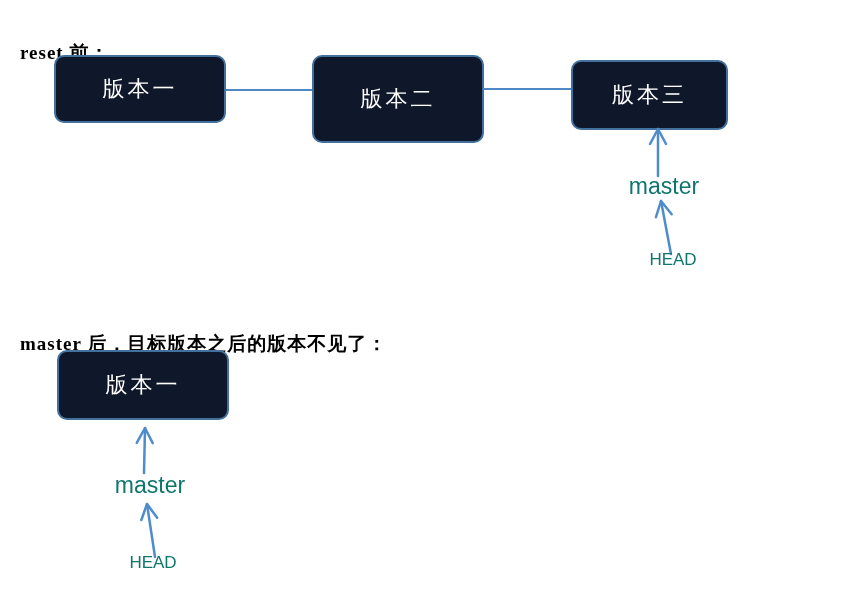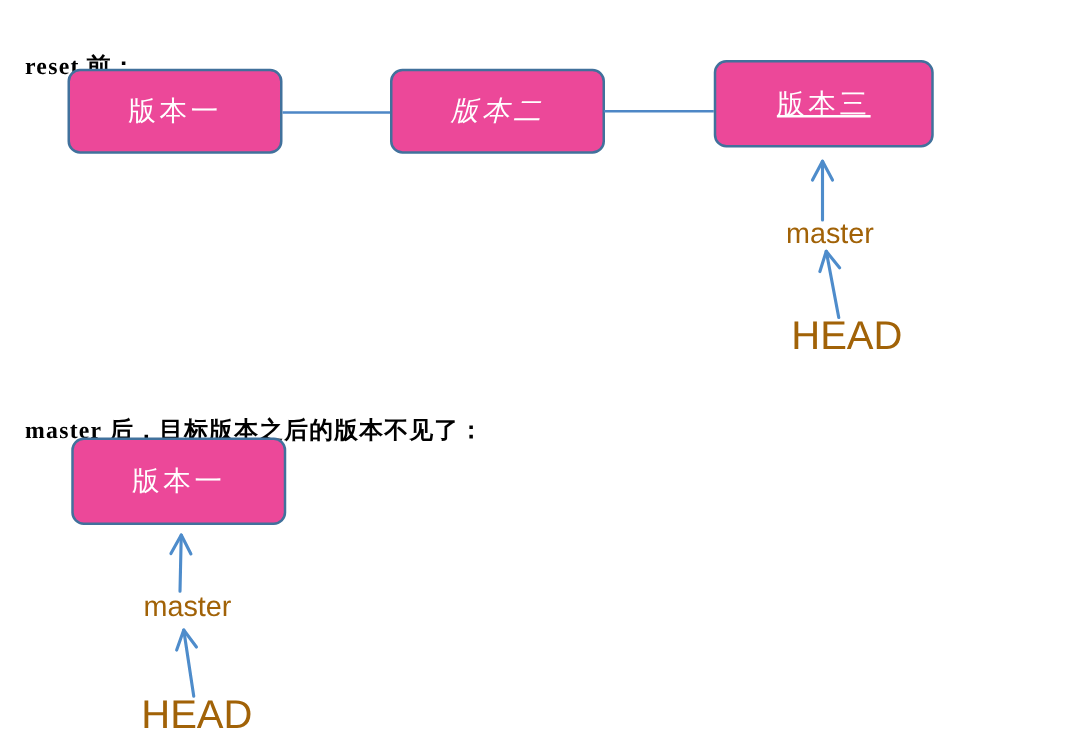--- a/index.html
+++ b/index.html
@@ -23,35 +23,35 @@
     letter-spacing: 1px;
     white-space: nowrap;
     font-family: "Liberation Serif", "DejaVu Serif", serif;
     margin-top: 36px;
   }
   .title-before { left: 20px; top: 4px; }
   .title-after  { left: 20px; top: 295px; }
 
   .commit-node {
     position: absolute;
-    background: #ec4899;
+    background: #0f172a;
     border: 2.5px solid #41719C;
     border-radius: 10px;
     box-sizing: border-box;
     display: flex;
     align-items: center;
     justify-content: center;
     color: #ffffff;
     font-size: 22px;
     font-weight: 300;
     letter-spacing: 3px;
   }
   .node-1 { left: 54px;  top: 55px;  width: 172px; height: 68px; }
-  .node-2 { left: 312px; top: 55px;  width: 172px; height: 68px; font-style: italic; }
-  .node-3 { left: 571px; top: 48px;  width: 176px; height: 70px; text-decoration: underline; }
+  .node-2 { left: 312px; top: 55px;  width: 172px; height: 88px; }
+  .node-3 { left: 571px; top: 60px;  width: 157px; height: 70px; }
   .node-4 { left: 57px;  top: 350px; width: 172px; height: 70px; }
 
   .connector {
     position: absolute;
     height: 2px;
     background: #4E87C6;
   }
   .conn-1 { left: 226px; top: 89px; width: 86px; }
   .conn-2 { left: 483px; top: 88px; width: 88px; }
 
@@ -68,25 +68,25 @@
   }
   .arrow-1 { left: 638px; top: 124px; }
   .arrow-2 { left: 645px; top: 196px; }
   .arrow-3 { left: 125px; top: 423px; }
   .arrow-4 { left: 127px; top: 499px; }
 
   .ref-label {
     position: absolute;
     width: 80px;
     text-align: center;
-    color: #a16207;
+    color: #0f766e;
     white-space: nowrap;
   }
   .master-label { font-size: 23px; }
-  .head-label   { font-size: 32px; }
+  .head-label   { font-size: 17px; }
   .master-1 { left: 624px; top: 173px; }
   .head-1   { left: 633px; top: 250px; }
   .master-2 { left: 110px; top: 472px; }
   .head-2   { left: 113px; top: 553px; }
 </style>
 </head>
 <body>
 
 <div class="canvas">
 

